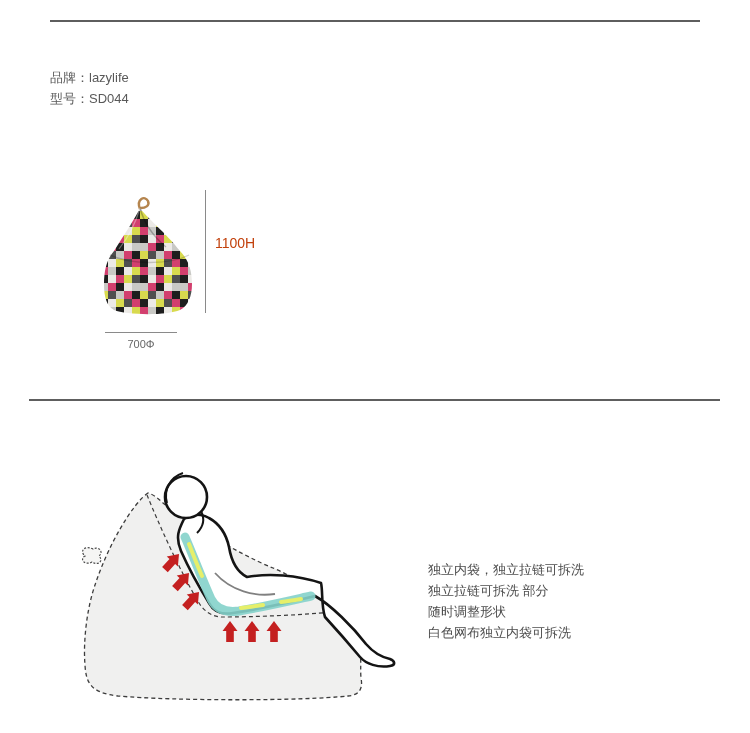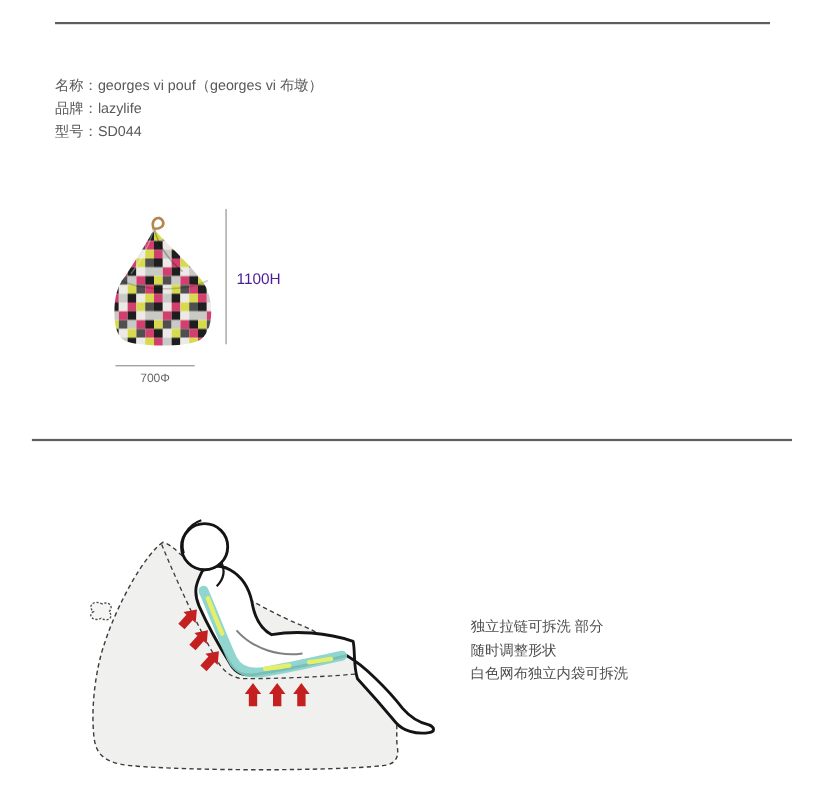--- a/index.html
+++ b/index.html
@@ -8,33 +8,32 @@
     font-family:"Liberation Sans","DejaVu Sans",sans-serif;
   }
   .divider{position:absolute;height:2px;background:#5e5e5e;}
   .divider-top{left:50px;top:20px;width:650px;}
   .divider-mid{left:29px;top:399px;width:691px;}
   .spec-block{position:absolute;left:50px;top:67px;color:#595959;font-size:13px;line-height:21px;white-space:nowrap;}
   .feature-block{position:absolute;left:428px;top:559px;color:#4d4d4d;font-size:13px;line-height:21px;white-space:nowrap;}
   .pouf-svg{position:absolute;left:100px;top:195px;width:104px;height:120px;}
   .dim-vline{position:absolute;left:205px;top:190px;width:1px;height:123px;background:#8a8a8a;}
   .dim-hline{position:absolute;left:105px;top:332px;width:72px;height:1px;background:#8a8a8a;}
-  .dim-label-h{position:absolute;left:215px;top:245px;color:#4c1d95;font-size:14px;}
+  .dim-label-h{position:absolute;left:215px;top:235px;color:#c2410c;font-size:14px;}
   .dim-label-d{position:absolute;left:99px;top:338px;width:84px;text-align:center;color:#666666;font-size:11px;}
   .diagram-svg{position:absolute;left:63px;top:445px;width:360px;height:270px;}
 </style>
 </head>
 <body>
 
 <div class="page">
 
   <div class="divider divider-top"></div>
 
   <div class="spec-block">
-    <div>名称：georges vi pouf（georges vi 布墩）</div>
     <div>品牌：lazylife</div>
     <div>型号：SD044</div>
   </div>
 
   <svg class="pouf-svg" viewBox="0 0 104 120">
     <defs>
       <pattern id="chk" width="40" height="40" patternUnits="userSpaceOnUse">
         <rect x="0" y="0" width="8" height="8" fill="#1e1e1e"></rect>
           <rect x="8" y="0" width="8" height="8" fill="#eceae6"></rect>
           <rect x="16" y="0" width="8" height="8" fill="#d23f6e"></rect>
@@ -100,18 +99,19 @@
       <use href="#arrowShape" transform="translate(116,109) rotate(42)"></use>
       <use href="#arrowShape" transform="translate(126,128) rotate(42)"></use>
       <use href="#arrowShape" transform="translate(136,147) rotate(42)"></use>
       <use href="#arrowShape" transform="translate(167,176)"></use>
       <use href="#arrowShape" transform="translate(189,176)"></use>
       <use href="#arrowShape" transform="translate(211,176)"></use>
     </g>
   </svg>
 
   <div class="feature-block">
+    <div>独立内袋，独立拉链可拆洗</div>
     <div>独立拉链可拆洗 部分</div>
     <div>随时调整形状</div>
     <div>白色网布独立内袋可拆洗</div>
   </div>
 
 </div>
 
 </body></html>

